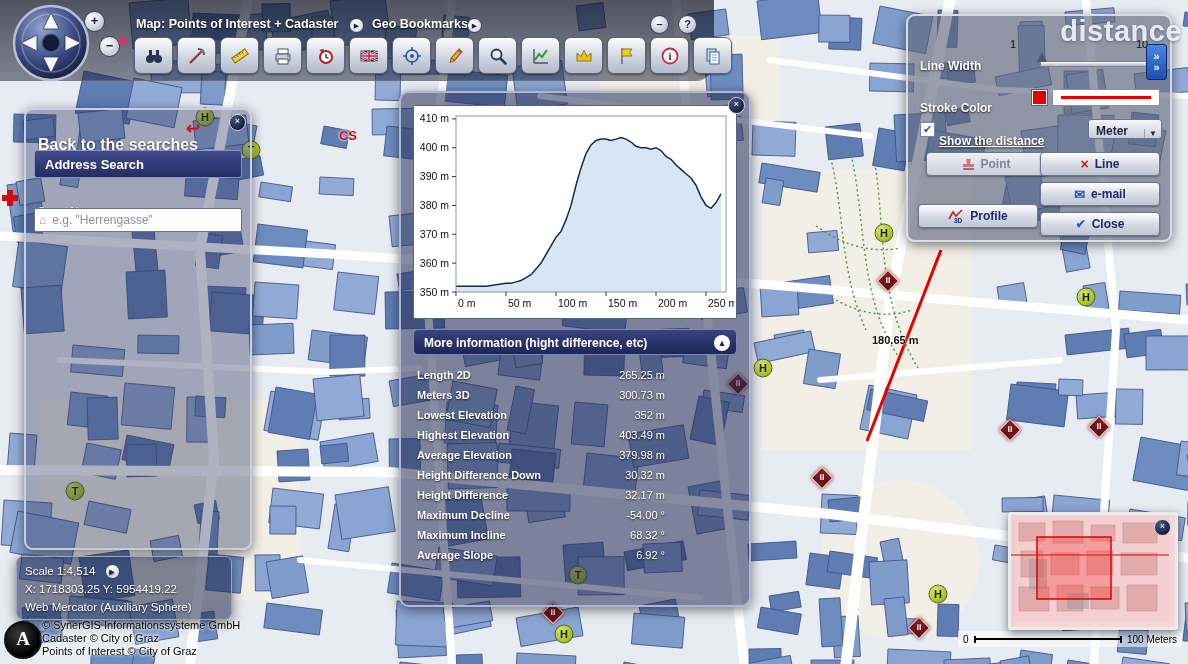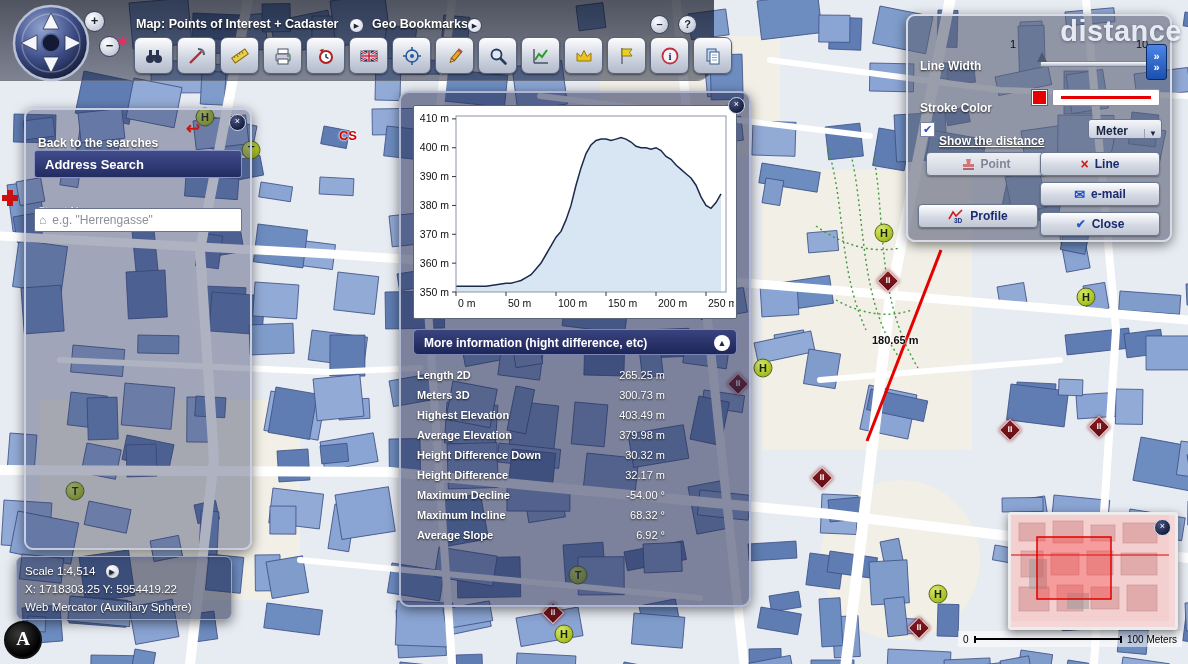--- a/index.html
+++ b/index.html
@@ -45,21 +45,21 @@
   #red-tool{position:absolute;left:117px;top:34px;z-index:12;color:#e23060;font-size:13px;cursor:pointer;}
   
   .panel{position:absolute;border-radius:9px;box-shadow:0 3px 12px rgba(0,0,0,.5);}
   .close-btn{position:absolute;top:4px;right:4px;width:15px;height:15px;border-radius:50%;z-index:5;
     background:radial-gradient(circle at 35% 30%,#4a5480,#141c3a 75%);border:1px solid #cfd6ea;
     color:#fff;font-size:9px;line-height:13px;text-align:center;cursor:pointer;}
   .wlabel{color:#fff;text-shadow:0 1px 2px rgba(0,0,0,.8);margin-top:13px;}
   
   #address-panel{left:24px;top:108px;width:224px;height:438px;
     background:rgba(44,52,92,.38);border:2px solid #c8cfe2;z-index:10;}
-  .back-row{position:absolute;left:12px;top:13px;font-size:12px;font-weight:bold;cursor:pointer;}
+  .back-row{position:absolute;left:12px;top:13px;font-size:16px;font-weight:bold;cursor:pointer;}
   .back-arrow{position:absolute;left:160px;top:8px;color:#cc1515;font-size:17px;font-weight:bold;}
   .addr-header{position:absolute;left:8px;right:8px;top:40px;height:28px;border-radius:3px;
     background:linear-gradient(#414c8c,#232c62);border:1px solid #8a93c0;
     color:#fff;font-size:13px;font-weight:bold;line-height:28px;padding-left:10px;box-sizing:border-box;}
   .street-label{position:absolute;left:12px;top:82px;font-size:11px;}
   .street-input{position:absolute;left:8px;right:8px;top:98px;height:24px;background:#fff;
     border:1px solid #68748e;border-radius:2px;display:flex;align-items:center;padding:0 4px;box-sizing:border-box;}
   .street-input .glyph{color:#8a8f98;font-size:12px;margin-right:4px;}
   .street-input input{flex:1;border:none;outline:none;font-size:12px;color:#333;background:transparent;min-width:0;}
   .street-input input::placeholder{color:#8a8f98;}
@@ -670,20 +670,24 @@
     <div id="stats-list">
         <div class="stat-row">
           <span class="stat-label">Length 2D</span>
           <span class="stat-value">265.25 m</span>
         </div>
         <div class="stat-row">
           <span class="stat-label">Meters 3D</span>
           <span class="stat-value">300.73 m</span>
         </div>
         <div class="stat-row">
+          <span class="stat-label">Lowest Elevation</span>
+          <span class="stat-value">352 m</span>
+        </div>
+        <div class="stat-row">
           <span class="stat-label">Highest Elevation</span>
           <span class="stat-value">403.49 m</span>
         </div>
         <div class="stat-row">
           <span class="stat-label">Average Elevation</span>
           <span class="stat-value">379.98 m</span>
         </div>
         <div class="stat-row">
           <span class="stat-label">Height Difference Down</span>
           <span class="stat-value">30.32 m</span>
@@ -763,20 +767,25 @@
 
   <div class="panel" id="status-panel">
     <div class="status-row">
       <span>Scale 1:4,514</span>
       <span class="play-circle"><span>▶</span></span>
     </div>
     <div class="status-row">X: 1718303.25 Y: 5954419.22</div>
     <div class="status-row">Web Mercator (Auxiliary Sphere)</div>
   </div>
   <div id="logo-a">A</div>
+  <div id="copyright">
+    <div>© SynerGIS Informationssysteme GmbH</div>
+    <div>Cadaster © City of Graz</div>
+    <div>Points of Interest © City of Graz</div>
+  </div>
 
   <div class="panel" id="overview-panel">
     <div class="close-btn"><span>×</span></div>
     <svg width="158" height="106" viewBox="0 0 158 106">
       <rect x="0" y="0" width="158" height="106" fill="#f3cfcf"></rect>
       <g fill="#e2abab" stroke="#c98f8f" stroke-width="0.6">
         <rect x="8" y="8" width="26" height="18"></rect>
           <rect x="42" y="6" width="30" height="22"></rect>
         <rect x="80" y="10" width="24" height="16"></rect>
           <rect x="112" y="8" width="34" height="20"></rect>

